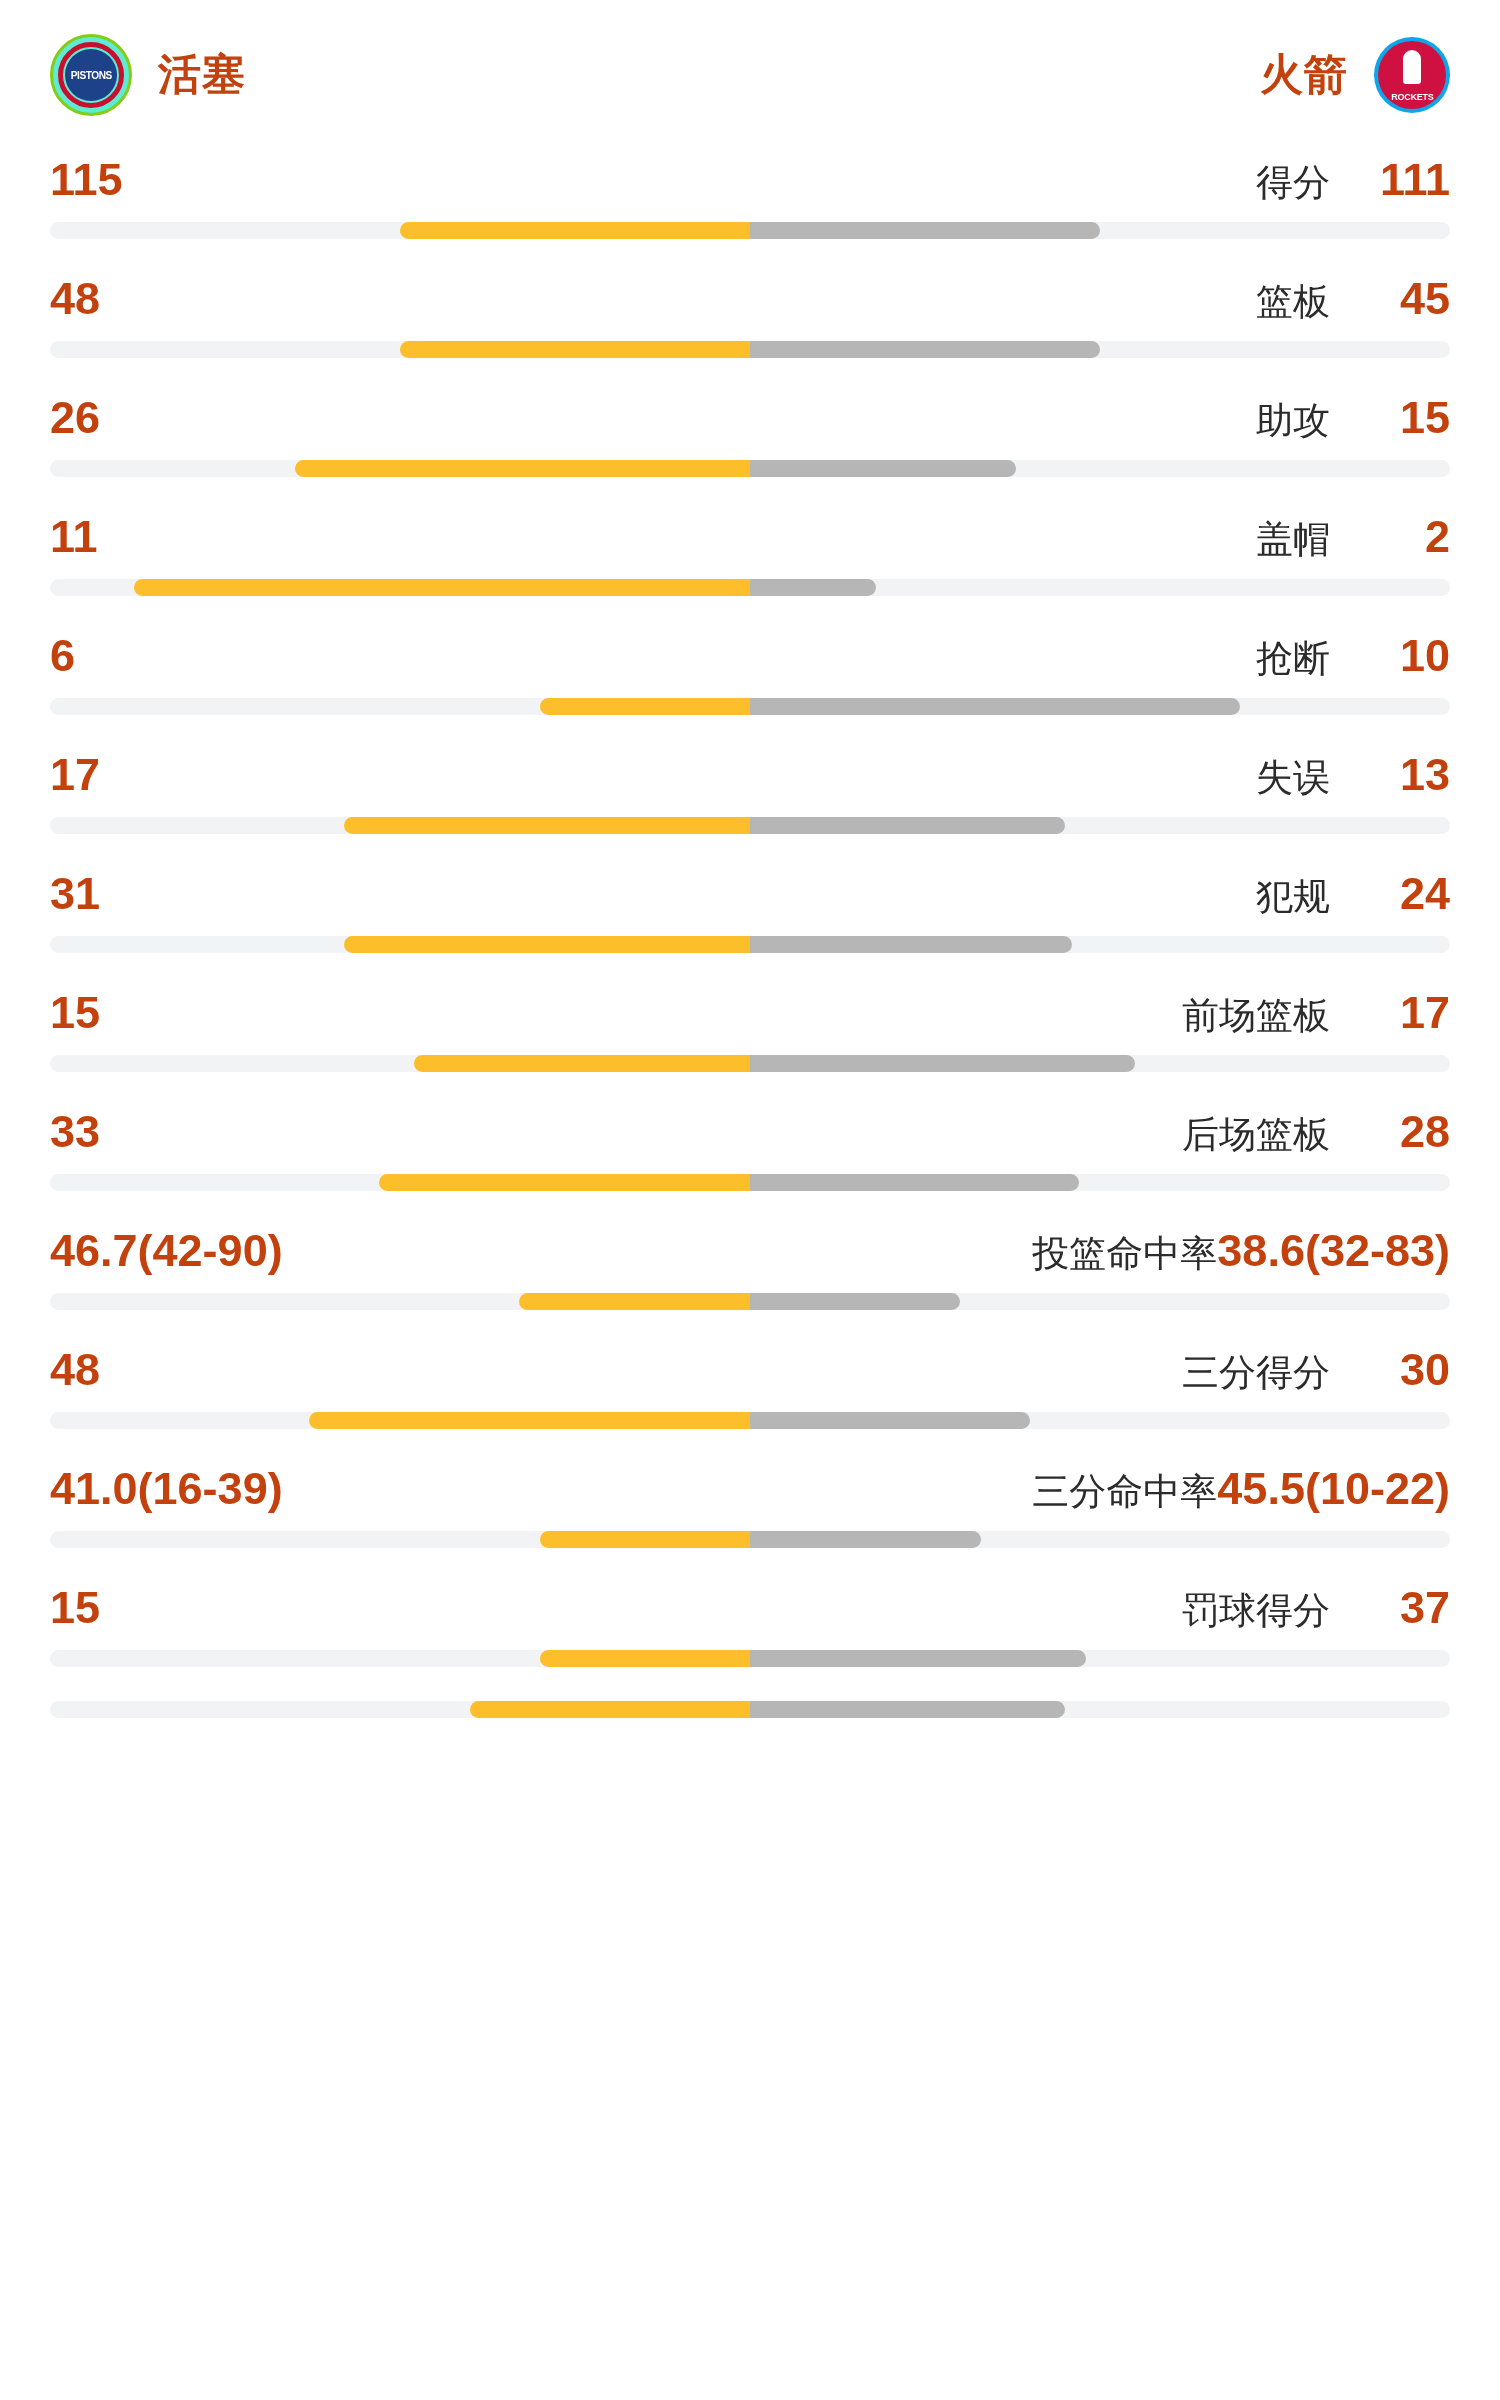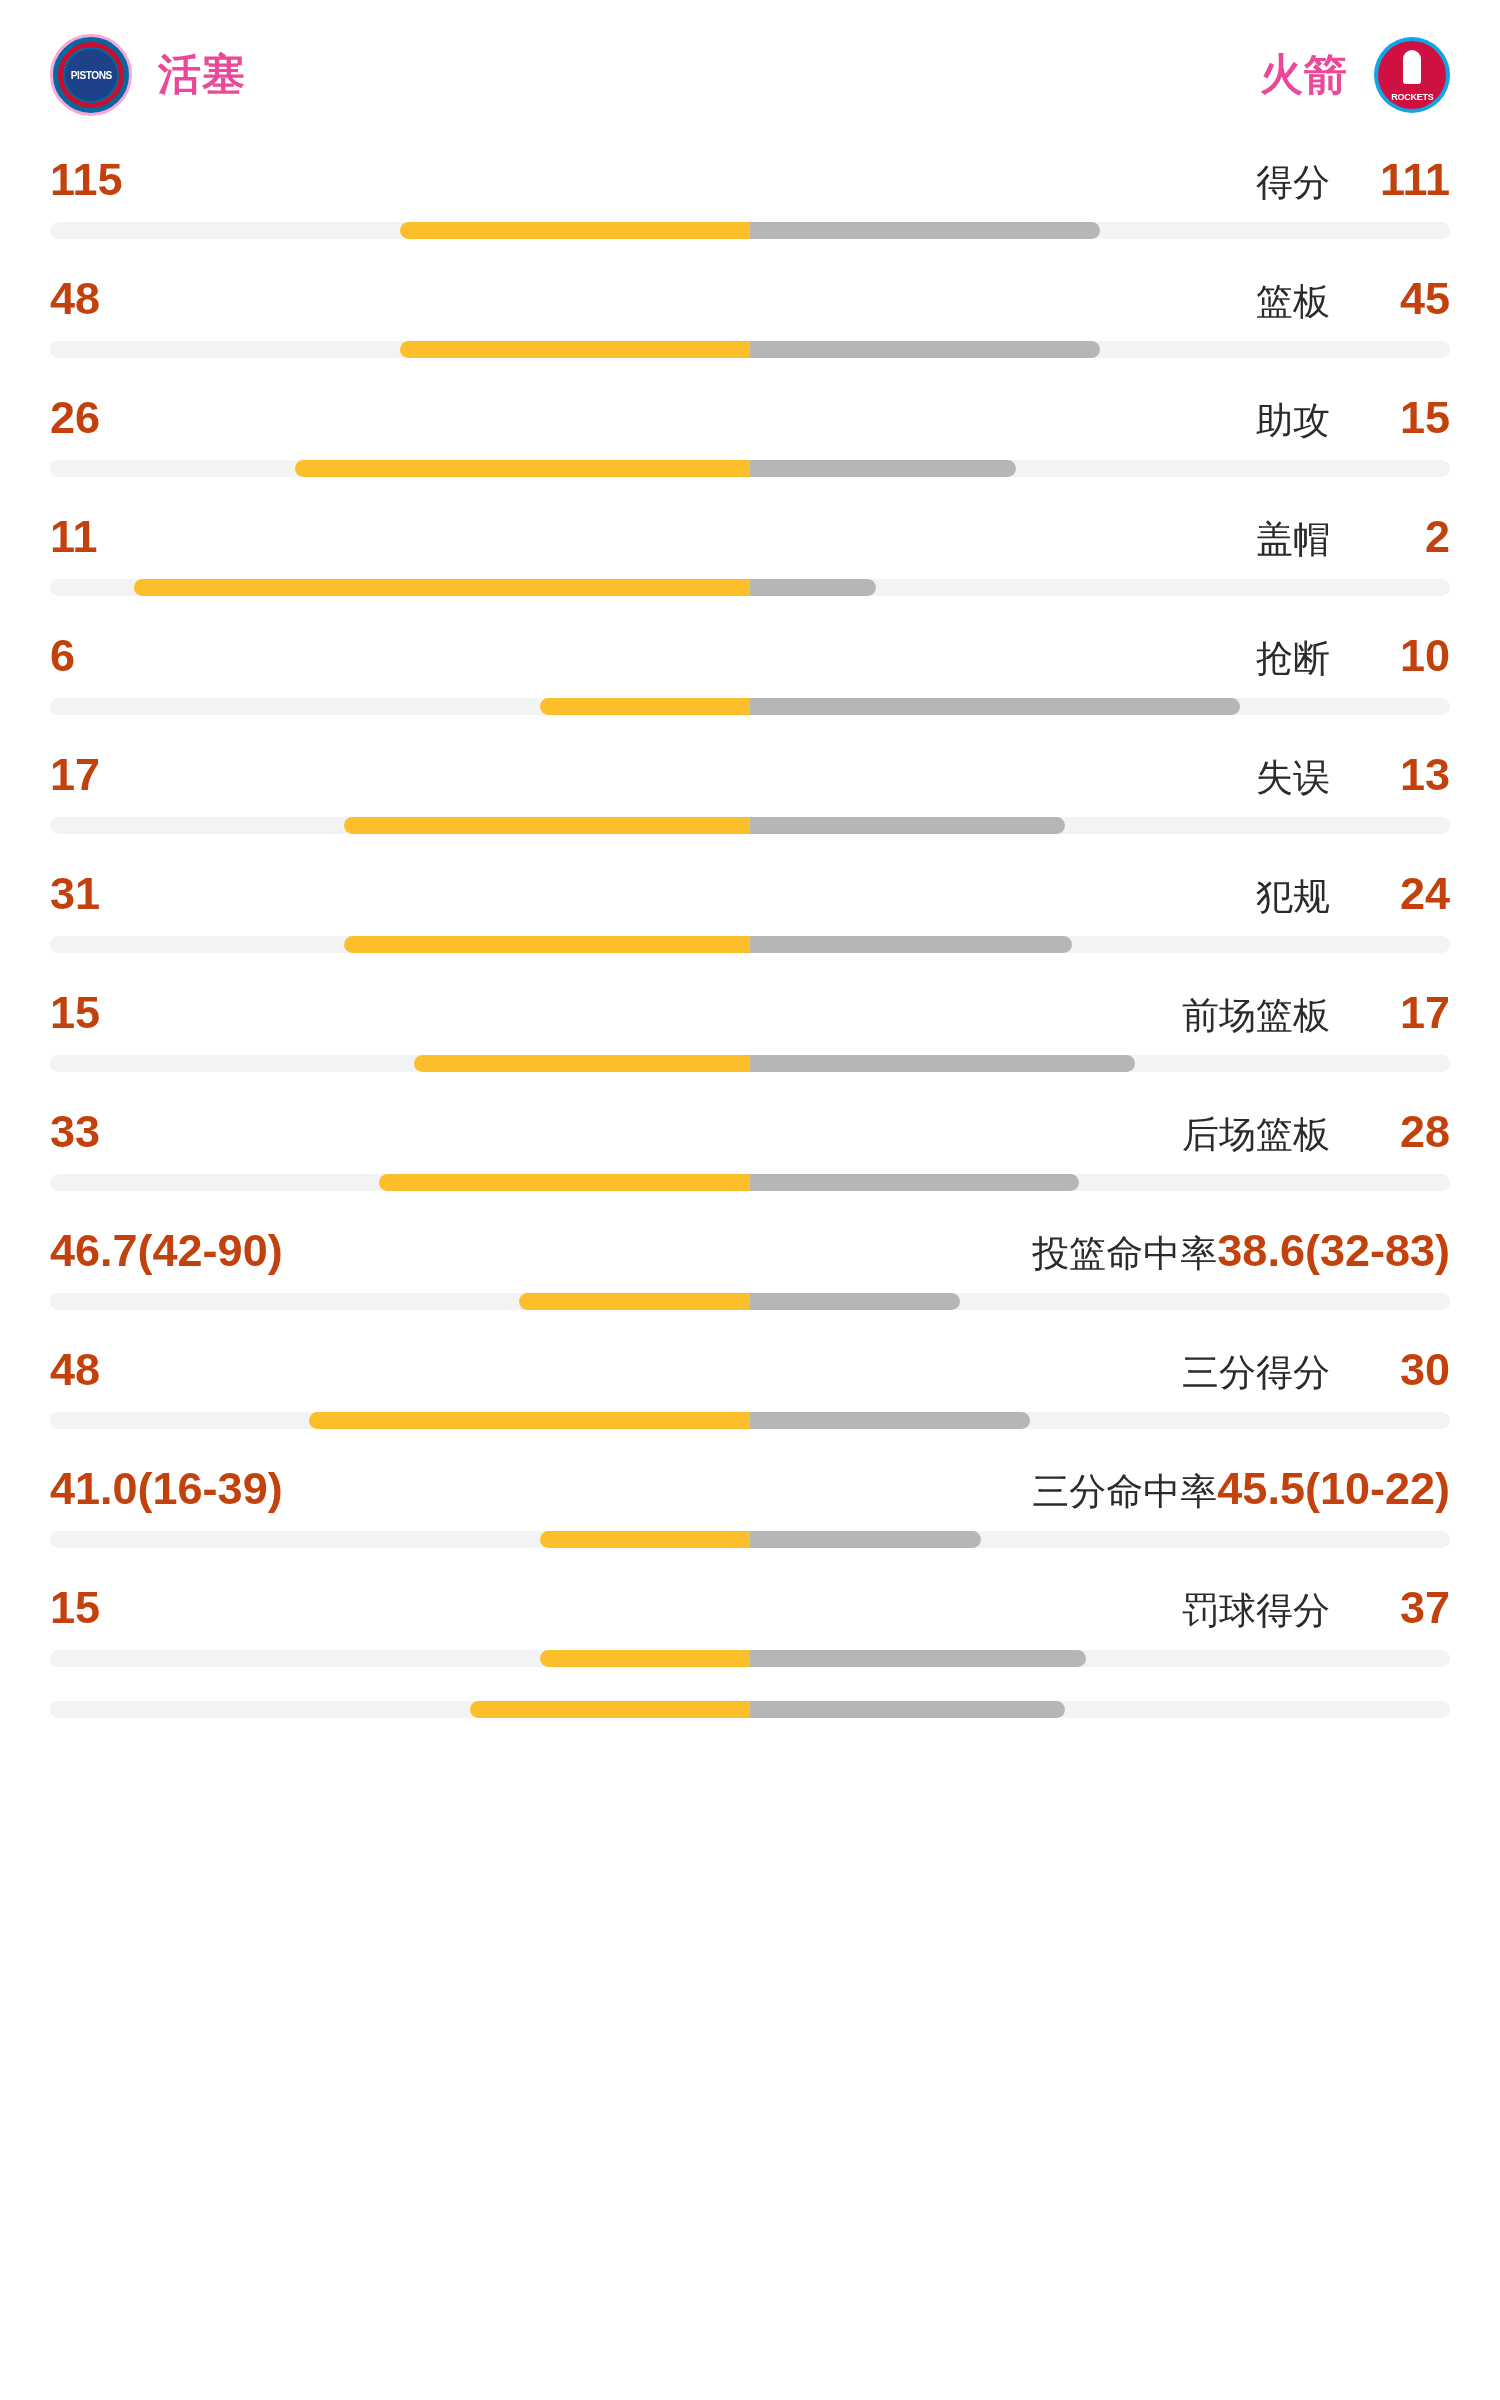--- a/index.html
+++ b/index.html
@@ -30,36 +30,36 @@
   }
   .team {
     display: flex;
     align-items: center;
     gap: 26px;
   }
   .team-name {
     font-size: 43px;
     font-weight: bold;
     letter-spacing: 1px;
-    color: #ec4899;
+    color: #c2410c;
   }
   .logo {
     width: 76px;
     height: 76px;
     border-radius: 50%;
     display: flex;
     align-items: center;
     justify-content: center;
     position: relative;
     overflow: hidden;
     flex: 0 0 auto;
   }
   .logo-pistons {
-    background: #0369a1;
-    border: 3px solid #f9a8d4;
+    background: #5eead4;
+    border: 3px solid #84cc16;
   }
   .logo-pistons .ring {
     position: absolute;
     left: 5px; top: 5px; right: 5px; bottom: 5px;
     border-radius: 50%;
     border: 5px solid #c8102e;
     box-sizing: border-box;
   }
   .logo-pistons .inner {
     position: absolute;

